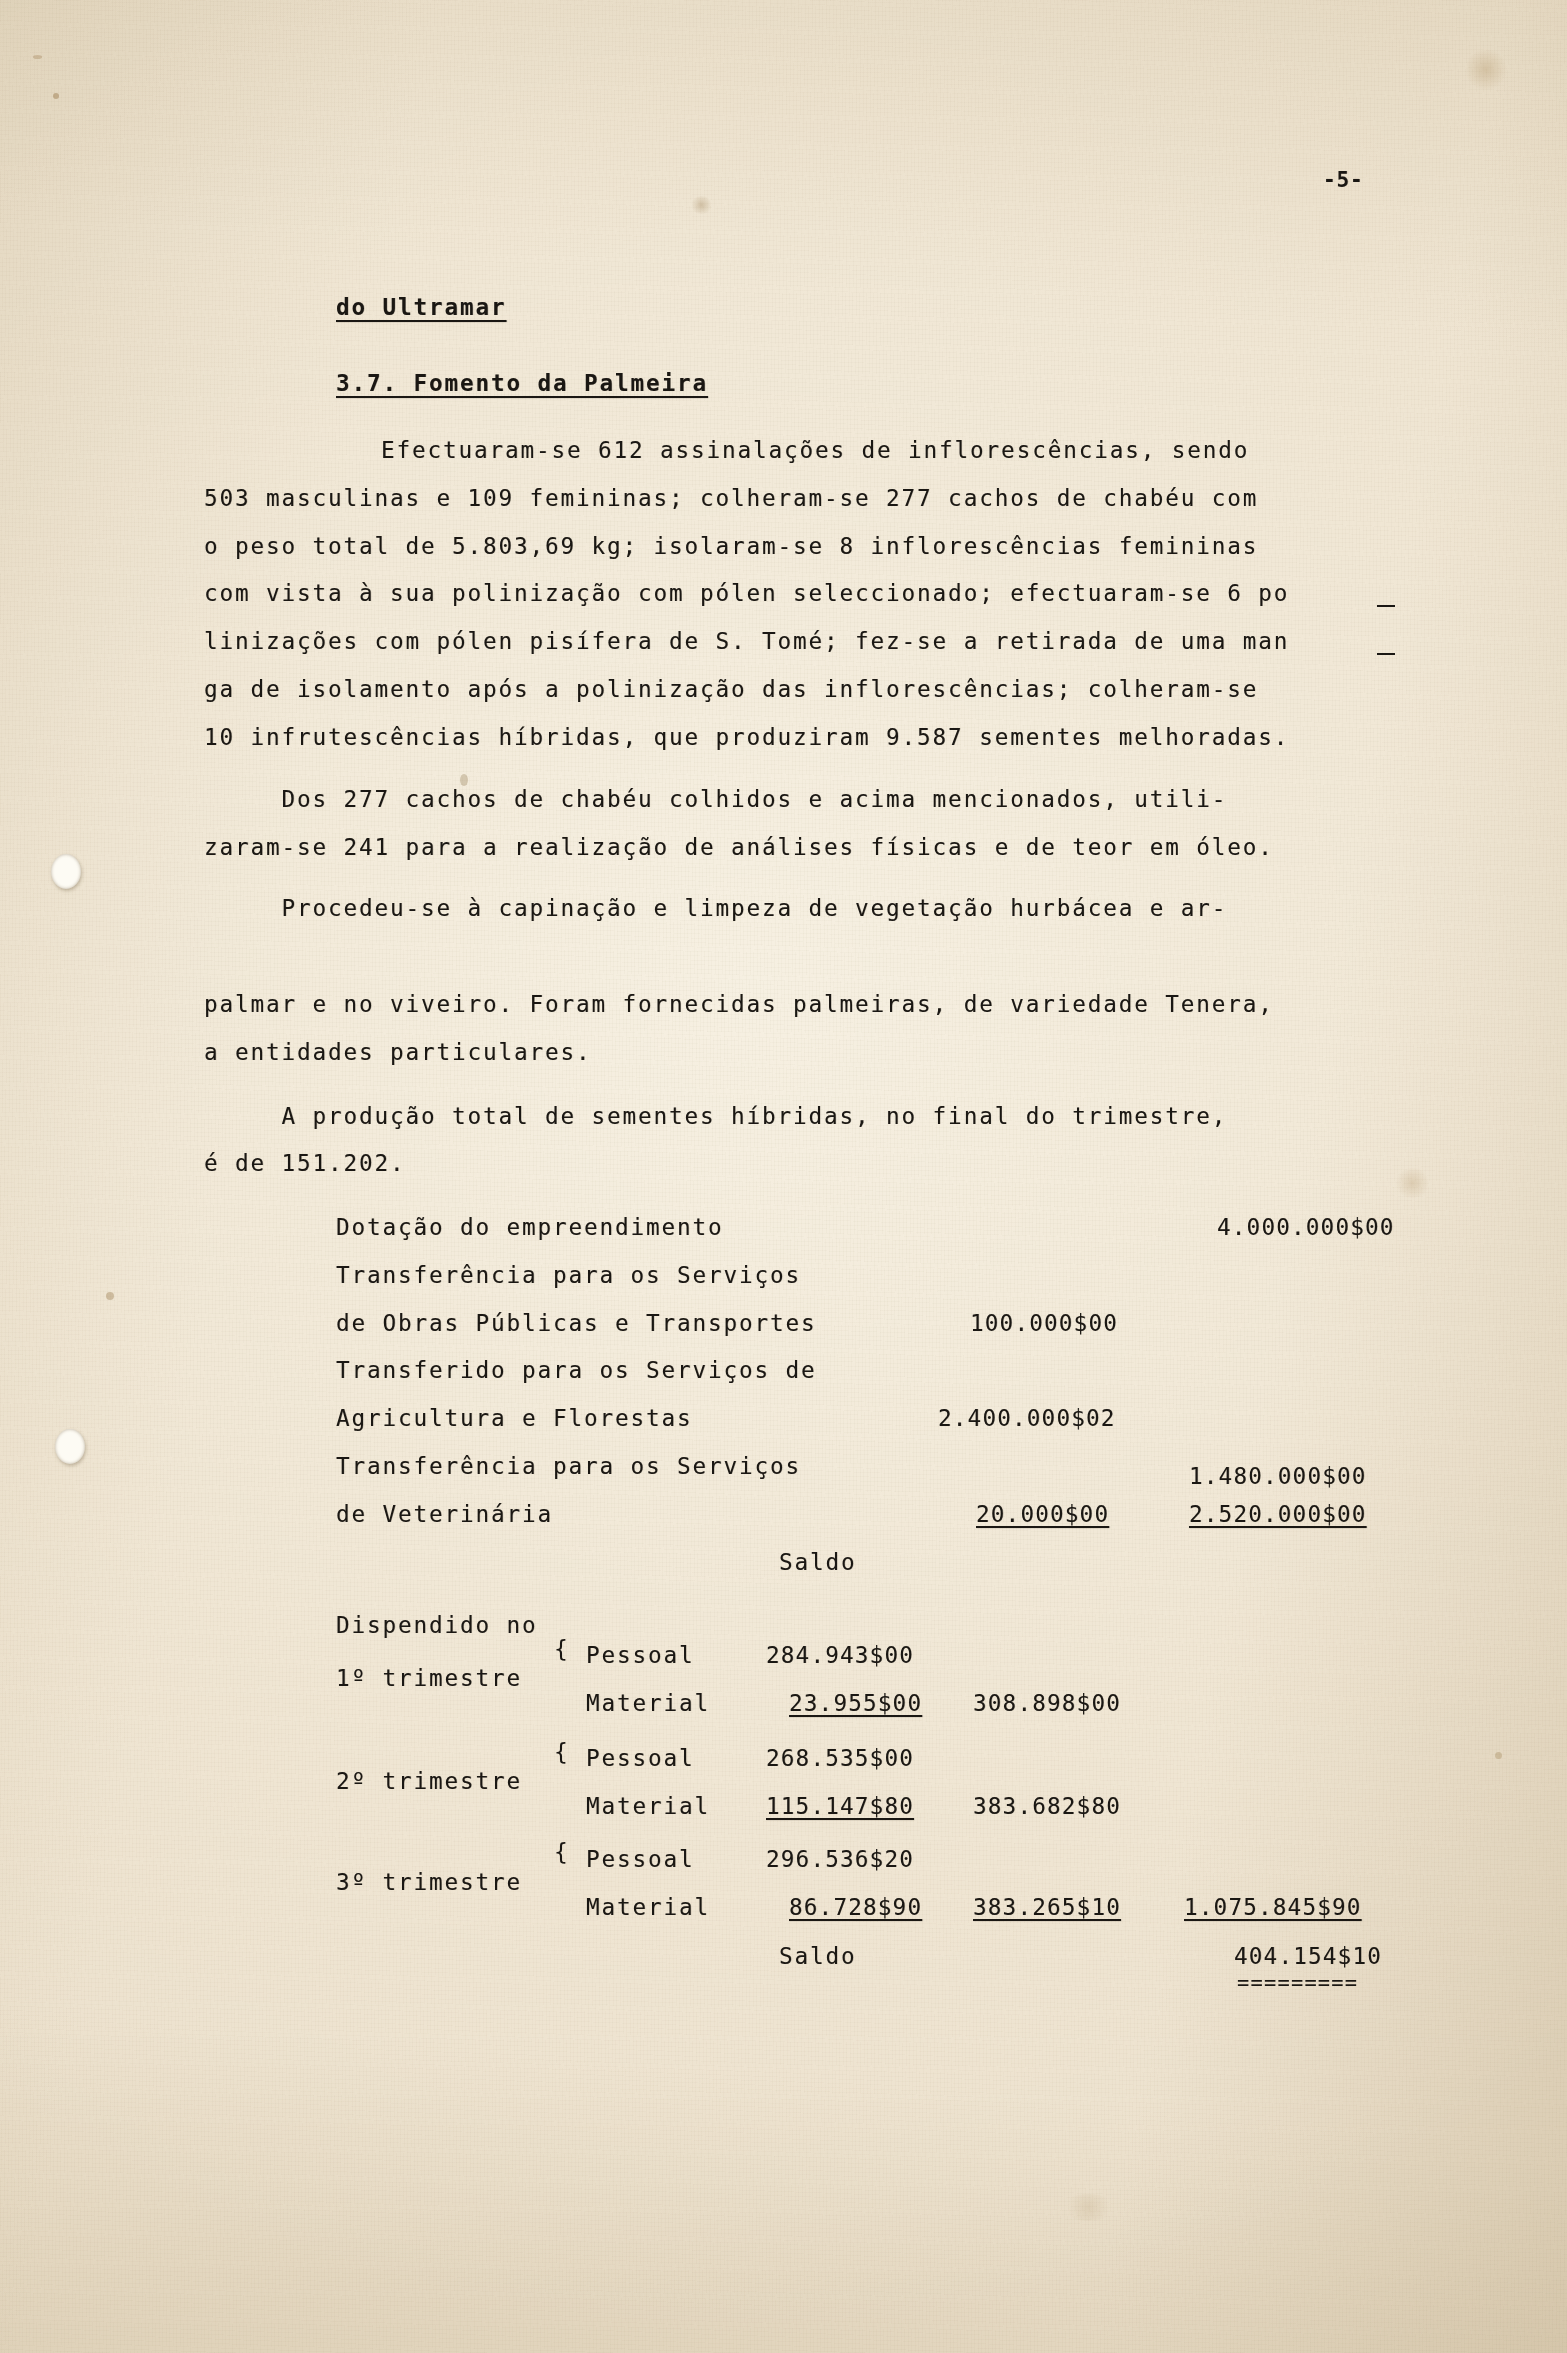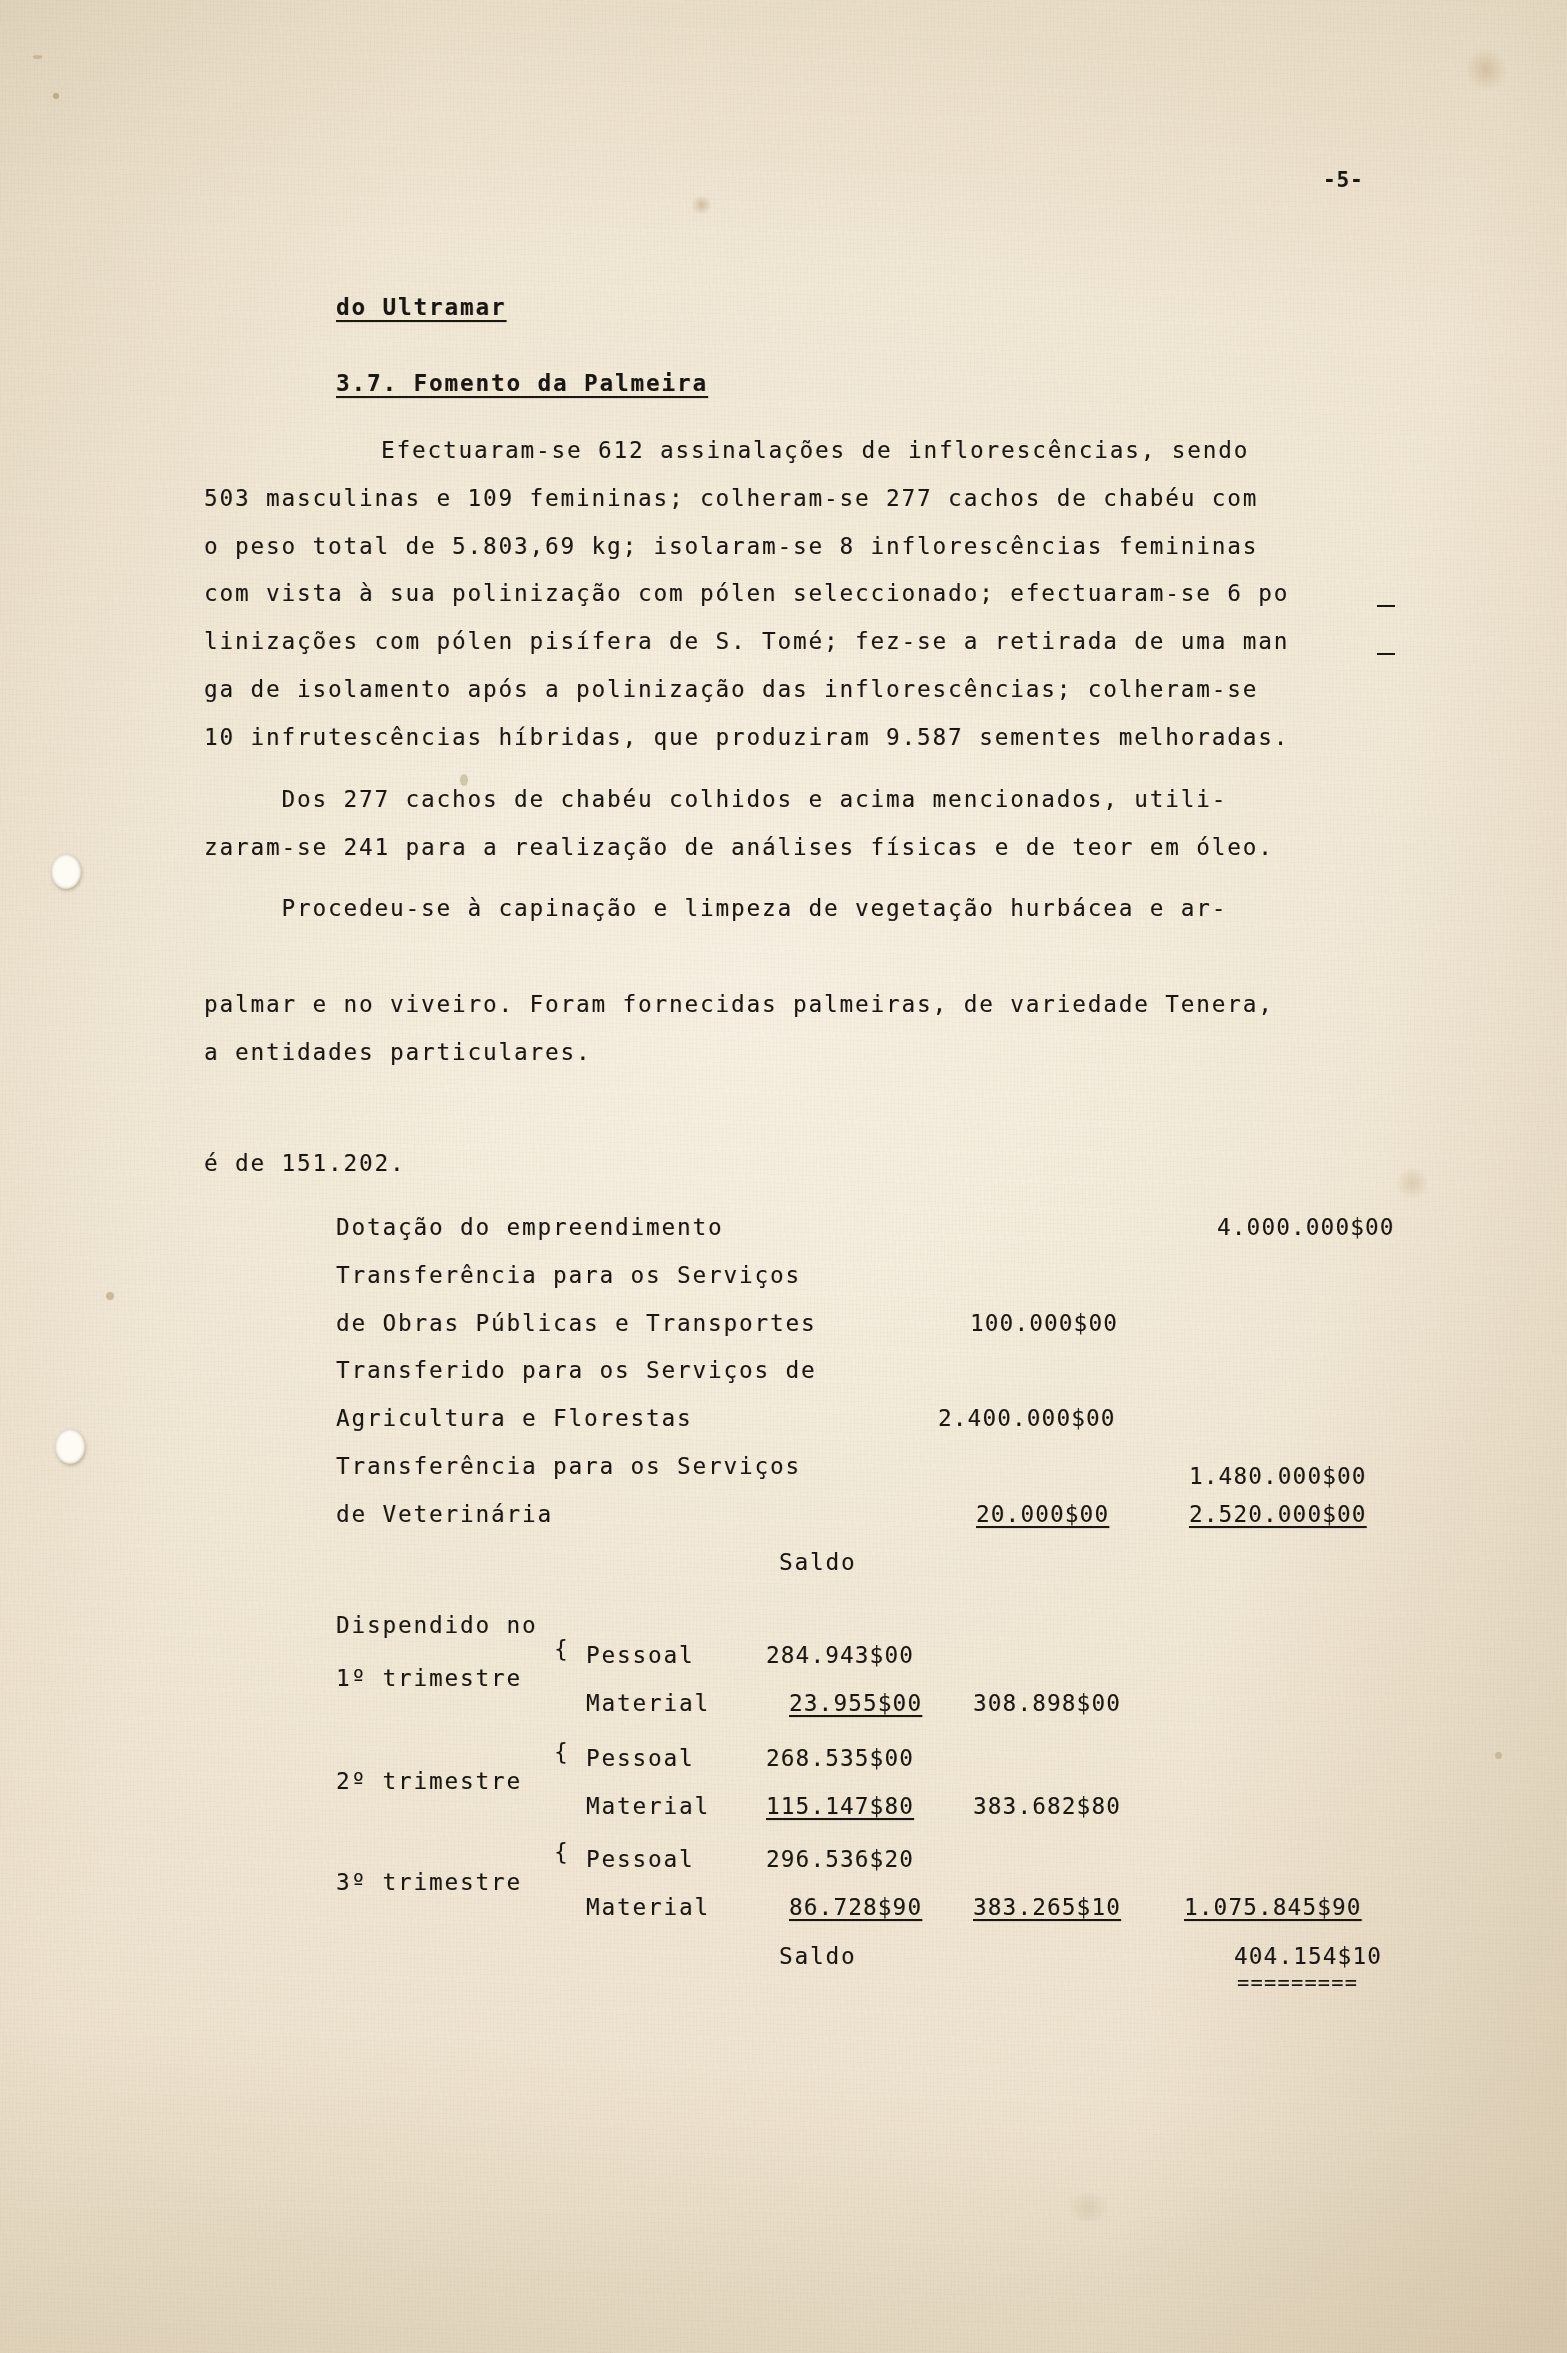--- a/index.html
+++ b/index.html
@@ -151,34 +151,35 @@
     <div class="dunder" style="left:1377px;top:605px;width:17.7px;"></div>
     <div class="dunder" style="left:1377px;top:653px;width:17.7px;"></div>
 
     <div class="tw" style="left:204px;top:786px;text-align:center;">     Dos 277 cachos de chabéu colhidos e acima mencionados, utili-</div>
     <div class="tw" style="left:204px;top:834px;">zaram-se 241 para a realização de análises físicas e de teor em óleo.</div>
 
     <div class="tw" style="left:204px;top:895px;">     Procedeu-se à capinação e limpeza de vegetação hurbácea e ar-</div>
     <div class="tw" style="left:204px;top:991px;">palmar e no viveiro. Foram fornecidas palmeiras, de variedade Tenera,</div>
     <div class="tw" style="left:204px;top:1039px;">a entidades particulares.</div>
 
+    <div class="tw" style="left:204px;top:1103px;">     A produção total de sementes híbridas, no final do trimestre,</div>
     <div class="tw" style="left:204px;top:1150px;">é de 151.202.</div>
 
     <div class="tw" style="left:336px;top:1214px;">Dotação do empreendimento</div>
     <div class="tw num" style="left:1189px;top:1214px;margin-left:28px;">4.000.000$00</div>
 
     <div class="tw" style="left:336px;top:1262px;">Transferência para os Serviços</div>
 
     <div class="tw" style="left:336px;top:1310px;">de Obras Públicas e Transportes</div>
     <div class="tw num" style="left:970px;top:1310px;">100.000$00</div>
 
     <div class="tw" style="left:336px;top:1357px;">Transferido para os Serviços de</div>
 
     <div class="tw" style="left:336px;top:1405px;">Agricultura e Florestas</div>
-    <div class="tw num" style="left:938px;top:1405px;">2.400.000$00</div>
+    <div class="tw num" style="left:938px;top:1405px;">2.400.000$02</div>
 
     <div class="tw" style="left:336px;top:1453px;">Transferência para os Serviços</div>
 
     <div class="tw" style="left:336px;top:1501px;">de Veterinária</div>
     <div class="tw num uline" style="left:976px;top:1501px;">20.000$00</div>
     <div class="tw num uline" style="left:1189px;top:1501px;">2.520.000$00</div>
 
     <div class="tw" style="left:779px;top:1549px;">Saldo</div>
     <div class="tw num" style="left:1189px;top:1463px;">1.480.000$00</div>
 

